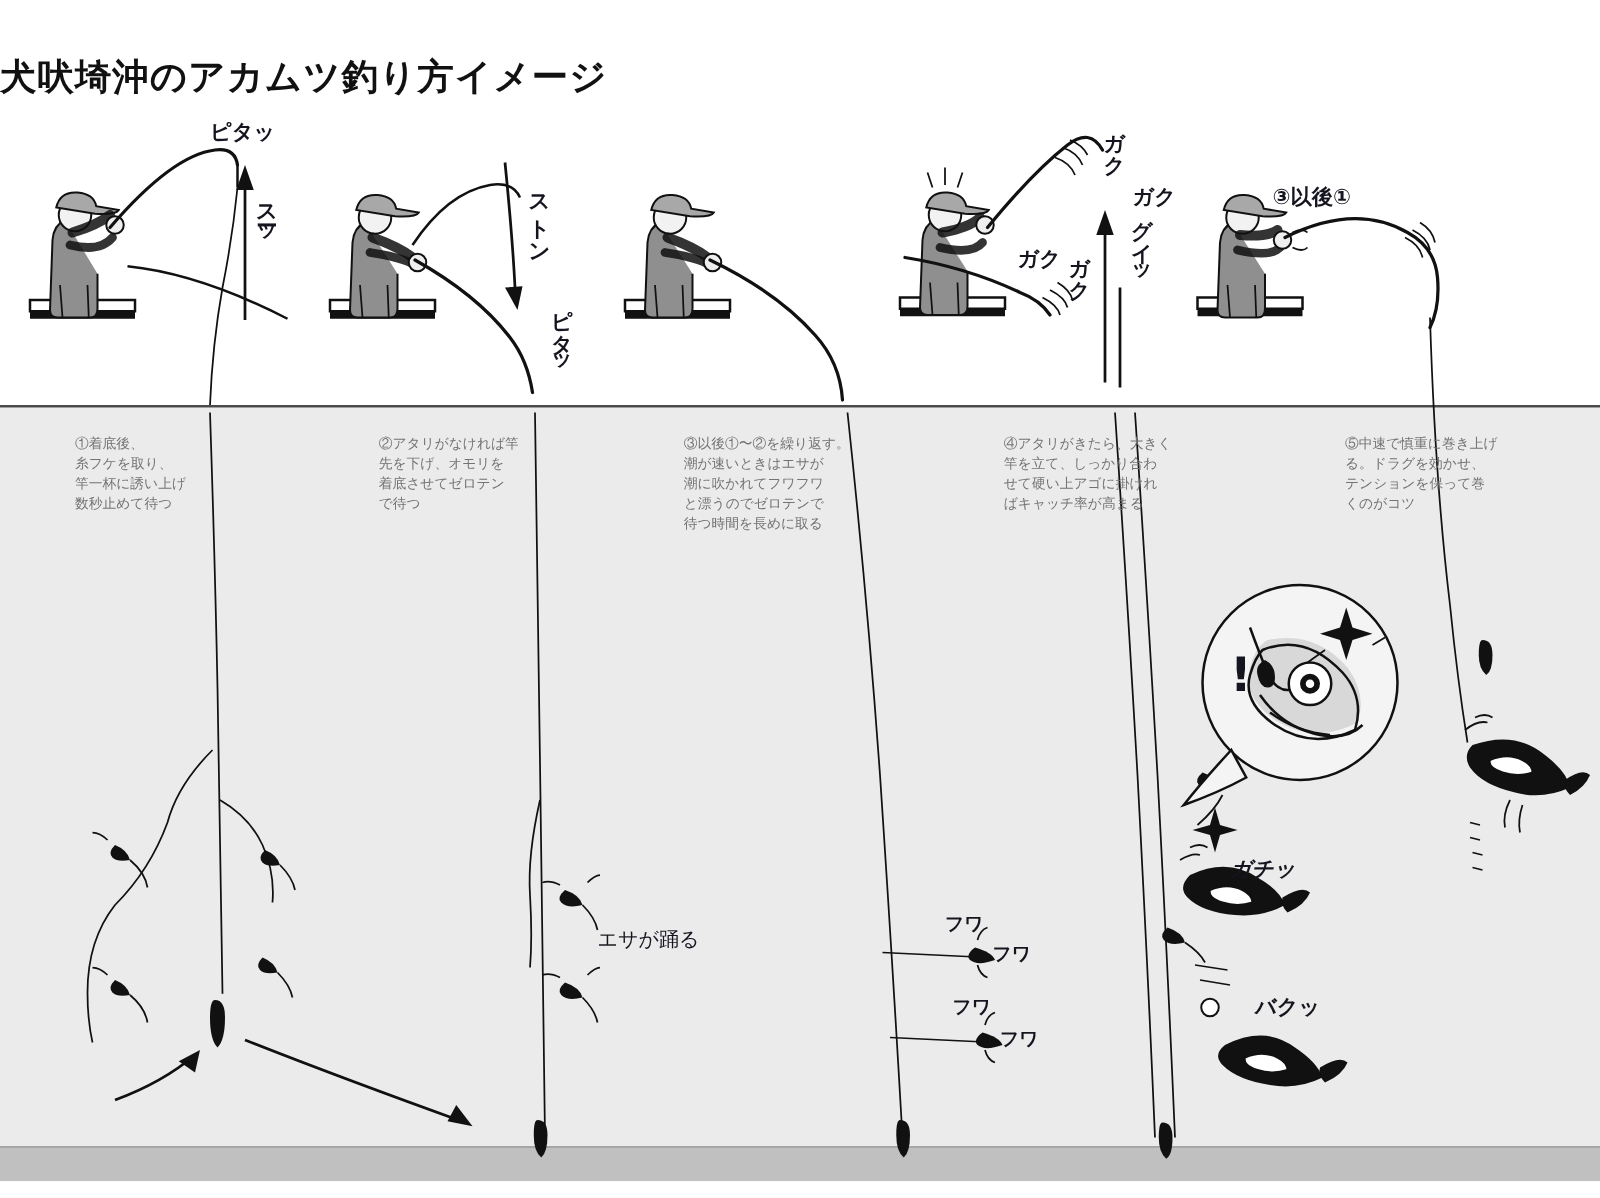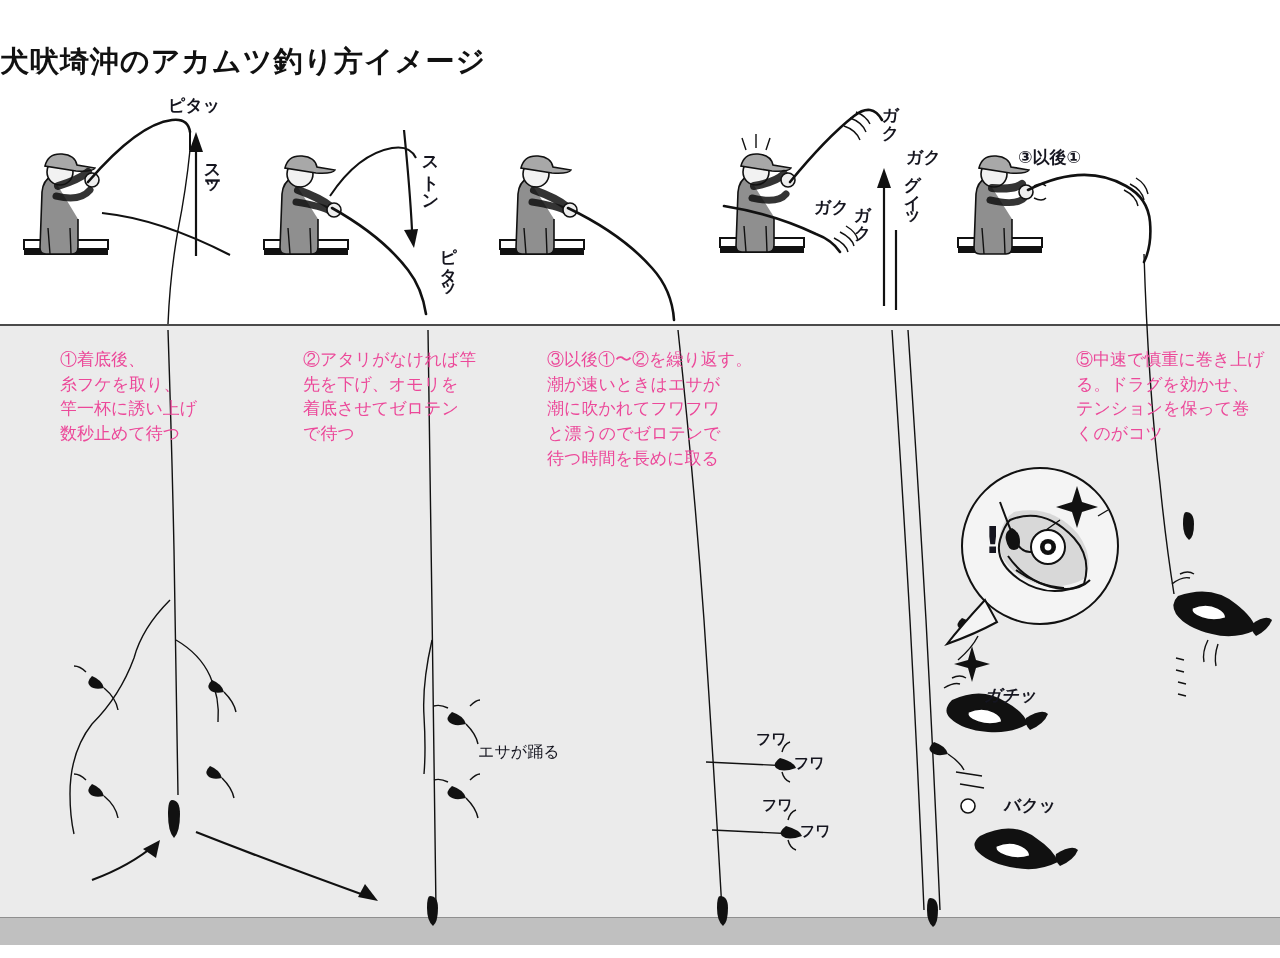--- a/index.html
+++ b/index.html
@@ -12,21 +12,21 @@
   .seabed{position:absolute;left:0;top:918px;width:1280px;height:27px;background:#c0c0c0;}
   .seabed-line{position:absolute;left:0;top:917px;width:1280px;height:2px;background:#8f8f8f;}
   .bottom-white{position:absolute;left:0;top:945px;width:1280px;height:13px;background:#fff;}
 
   
   .title{position:absolute;left:0;top:42px;width:1280px;text-align:left;
     font-size:29px;font-weight:bold;letter-spacing:1px;color:#111;
     font-family:"DejaVu Sans","Liberation Sans",sans-serif;}
 
   
-  .step-text{position:absolute;font-size:17px;line-height:1.45;color:#ec4899;white-space:pre-line;
+  .step-text{position:absolute;font-size:11px;line-height:1.45;color:#737373;white-space:pre-line;
     font-family:Liberation Serif, serif;}
 
   
   .sfx{position:absolute;font-size:17px;color:#15151f;font-weight:600;white-space:nowrap;
     font-family:"DejaVu Sans","Liberation Sans",sans-serif;}
   .sfx.v{writing-mode:vertical-rl;text-orientation:upright;white-space:nowrap;}
   .sfx.small{font-size:15px;}
   .note{position:absolute;font-size:16px;color:#15151f;white-space:nowrap;}
 
   svg{position:absolute;left:0;top:0;overflow:visible;}
@@ -327,20 +327,24 @@
  数秒止めて待つ</div>
   <div class="step-text" style="left:303px;top:348px;width:215px;">②アタリがなければ竿
  先を下げ、オモリを
  着底させてゼロテン
  で待つ</div>
   <div class="step-text" style="left:547px;top:348px;width:225px;">③以後①〜②を繰り返す。
  潮が速いときはエサが
  潮に吹かれてフワフワ
  と漂うのでゼロテンで
  待つ時間を長めに取る</div>
+  <div class="step-text" style="left:803px;top:348px;width:235px;">④アタリがきたら、大きく
+ 竿を立て、しっかり合わ
+ せて硬い上アゴに掛けれ
+ ばキャッチ率が高まる</div>
   <div class="step-text" style="left:1052px;top:348px;width:215px;margin-left:24px;">⑤中速で慎重に巻き上げ
  る。ドラグを効かせ、
  テンションを保って巻
  くのがコツ</div>
 
   <div class="sfx" style="left:168px;top:94px;">ピタッ</div>
   <div class="sfx v" style="left:202px;top:152px;">スーッ</div>
 
   <div class="sfx v" style="left:420px;top:144px;">ストン</div>
   <div class="sfx v" style="left:438px;top:236px;">ピタッ</div>

